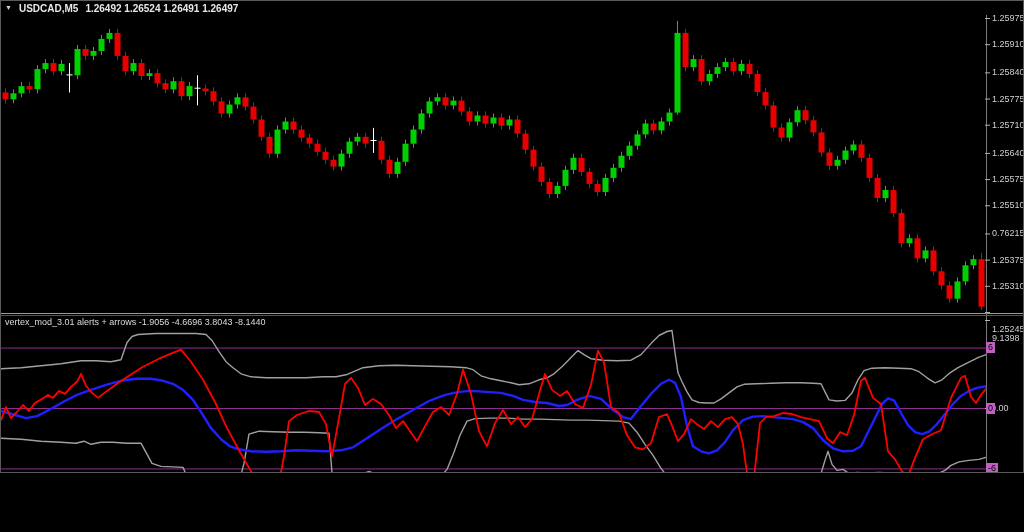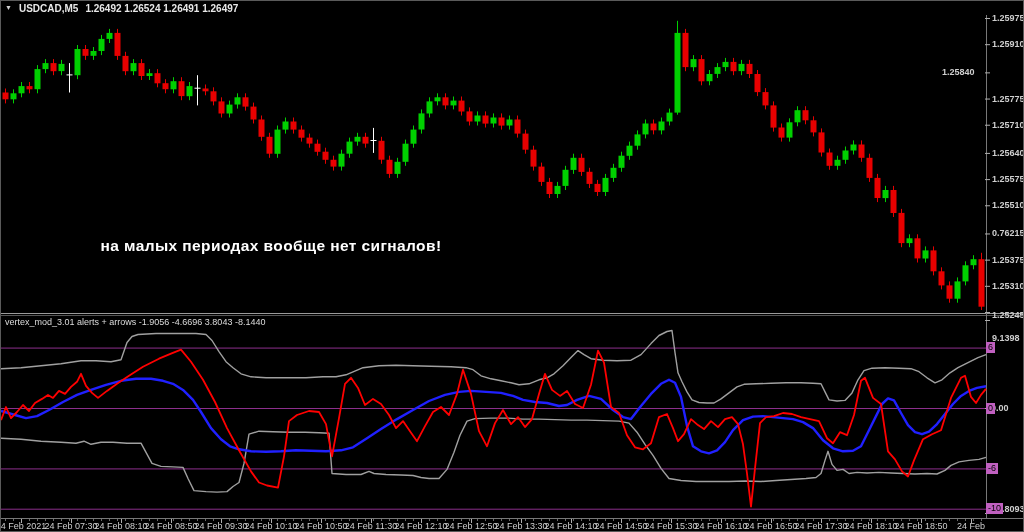--- a/index.html
+++ b/index.html
@@ -1,23 +1,23 @@
 <!DOCTYPE html>
 <html><head>
 <meta charset="utf-8">
 <style>
   html,body{margin:0;padding:0;background:#000;}
-  #screen{position:relative;width:1024px;height:532px;background:#000;overflow:hidden;
+  #screen{position:relative;width:1024px;height:473px;background:#000;overflow:hidden;
           font-family:"Liberation Sans",sans-serif;border:1px solid #5a5a5a;box-sizing:border-box;}
   #cv{position:absolute;left:0;top:0;z-index:1;}
   .layer{position:absolute;left:0;top:0;width:100%;height:100%;z-index:2;pointer-events:none;}
   .titlebar{position:absolute;left:4px;top:1px;height:12px;display:flex;align-items:center;gap:7px;
             color:#e8e8e8;font-size:10px;font-weight:bold;z-index:3;}
   .dd-icon{font-size:7px;color:#d0d0d0;line-height:10px;}
-  .axis-label{position:absolute;color:#cfcfcf;font-size:9px;line-height:10px;white-space:nowrap;font-weight:bold;}
+  .axis-label{position:absolute;color:#cfcfcf;font-size:9px;line-height:10px;white-space:nowrap;}
   .time-label{position:absolute;top:520px;color:#cfcfcf;font-size:9px;line-height:10px;
               transform:translateX(-50%);white-space:nowrap;}
   .ind-header{position:absolute;left:4px;top:316px;color:#dcdcdc;font-size:9px;z-index:3;white-space:nowrap;}
   .badge{position:absolute;left:985px;background:#c060c0;color:#000;font-size:9px;line-height:11px;
          padding:0 2px;z-index:4;white-space:nowrap;}
   .annotation{position:absolute;left:270px;top:236px;transform:translateX(-50%);color:#fff;
               font-size:15.5px;font-weight:bold;letter-spacing:.4px;white-space:nowrap;z-index:3;}
   .hotzone{position:absolute;z-index:5;}
 </style>
 </head>
@@ -442,37 +442,36 @@
       <line x1="984" y1="407.5" x2="989" y2="407.5" stroke="#b0b0b0" stroke-width="1"></line>
       <line x1="984" y1="512.5" x2="989" y2="512.5" stroke="#b0b0b0" stroke-width="1"></line>
     </svg>
 
   <div class="titlebar">
     <span class="dd-icon">▼</span>
     <span>USDCAD,M5</span>
     <span>1.26492 1.26524 1.26491 1.26497</span>
   </div>
 
-  <div class="annotation">на малых периодах вообще нет сигналов!</div>
 
   <div class="ind-header">vertex_mod_3.01 alerts + arrows -1.9056 -4.6696 3.8043 -8.1440</div>
 
   <div id="price-labels" class="layer">
       <div class="axis-label" style="left: 991px; top: 12px;">1.25975</div>
       <div class="axis-label" style="left: 991px; top: 38px;">1.25910</div>
-      <div class="axis-label" style="left: 941px; top: 66px;">1.25840</div>
+      <div class="axis-label" style="left: 991px; top: 66px;">1.25840</div>
       <div class="axis-label" style="left: 991px; top: 93px;">1.25775</div>
       <div class="axis-label" style="left: 991px; top: 119px;">1.25710</div>
       <div class="axis-label" style="left: 991px; top: 147px;">1.25640</div>
       <div class="axis-label" style="left: 991px; top: 173px;">1.25575</div>
       <div class="axis-label" style="left: 991px; top: 199px;">1.25510</div>
       <div class="axis-label" style="left: 991px; top: 227px;">0.76215</div>
       <div class="axis-label" style="left: 991px; top: 254px;">1.25375</div>
       <div class="axis-label" style="left: 991px; top: 280px;">1.25310</div>
-      <div class="axis-label" style="left: 991px; top: 309px;">1.25245</div>
+      <div class="axis-label" style="left: 991px; top: 323px;">1.25245</div>
     </div>
   <div id="time-labels" class="layer">
       <div class="time-label" style="left: 20px;">24 Feb 2021</div>
       <div class="time-label" style="left: 70px;">24 Feb 07:30</div>
       <div class="time-label" style="left: 120px;">24 Feb 08:10</div>
       <div class="time-label" style="left: 170px;">24 Feb 08:50</div>
       <div class="time-label" style="left: 220px;">24 Feb 09:30</div>
       <div class="time-label" style="left: 270px;">24 Feb 10:10</div>
       <div class="time-label" style="left: 320px;">24 Feb 10:50</div>
       <div class="time-label" style="left: 370px;">24 Feb 11:30</div>

